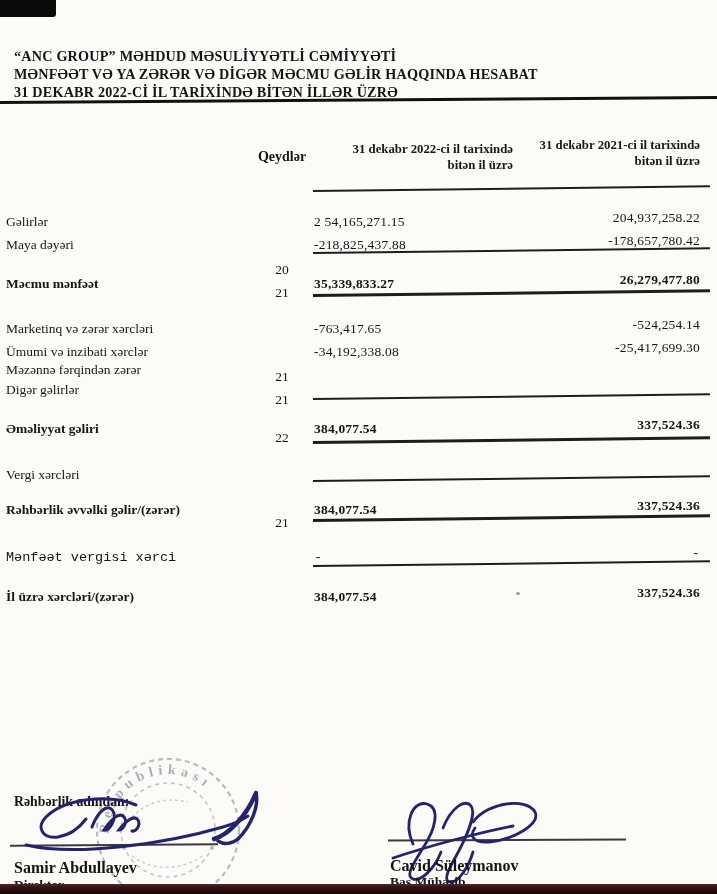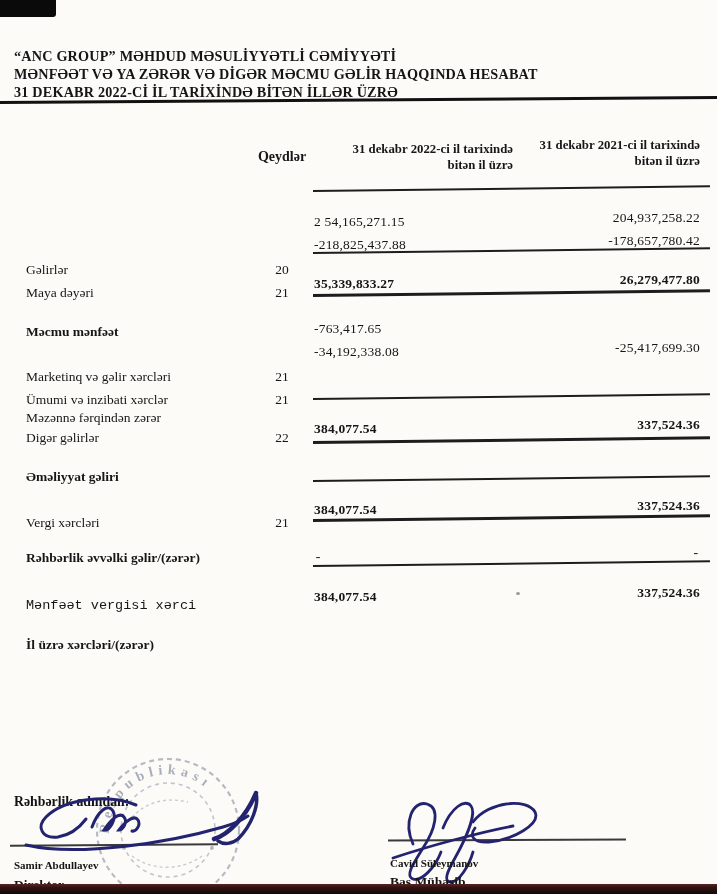--- a/index.html
+++ b/index.html
@@ -18,32 +18,32 @@
   .col-v1{left:330px;width:183px;text-align:right;}
   .col-v2{left:500px;width:200px;text-align:right;}
   .th{font-weight:bold;font-size:12.8px;line-height:16px;color:#171717;}
   .th-notes{left:250px;top:149px;width:64px;text-align:center;font-size:14px;}
   .th-2022{top:141px;}
   .th-2021{top:137px;}
   .rule{left:313px;width:397px;height:2px;background:#1d1d1d;transform:rotate(-0.68deg);transform-origin:left center;}
   .rule.thick{height:2.6px;}
   
   .trow{left:0;top:0;width:717px;height:20px;font-size:13.5px;color:#161616;}
-  .trow .c-label{position:absolute;left:26px;width:235px;margin-top:48px;}
+  .trow .c-label{position:absolute;left:6px;width:235px;}
   .trow .c-note{position:absolute;left:250px;width:64px;text-align:center;margin-top:48px;}
   .trow .c-v1{position:absolute;left:314px;width:183px;text-align:left;letter-spacing:.2px;}
   .trow .c-v2{position:absolute;left:500px;width:200px;text-align:right;top:-4px;letter-spacing:.2px;}
   .trow.b{font-weight:bold;}
   .speck{left:516px;top:592px;width:4px;height:3px;background:#666;border-radius:50%;opacity:.65;}
   
   .behalf{left:14px;top:794px;font-weight:bold;font-size:13.8px;color:#131313;}
   .sig-line{height:1.6px;background:#3a3a3a;}
   .sig-line.left{left:10px;top:844px;width:208px;transform:rotate(-0.4deg);}
   .sig-line.right{left:388px;top:839px;width:238px;transform:rotate(-0.3deg);}
-  .signer-name{font-weight:bold;font-size:11px;color:#141414;}
+  .signer-name{font-weight:bold;font-size:16px;color:#141414;}
   .signer-title{font-weight:bold;font-size:13.5px;color:#141414;}
   .bottom-bar{left:0;bottom:0;width:717px;height:10px;
     background:linear-gradient(180deg,#5a2424 0%,#321313 35%,#120808 100%);}
   svg{display:block;}
 </style>
 </head>
 <body>
 
 <div class="abs corner-mark"></div>
 
@@ -81,23 +81,24 @@
 
 <div class="abs trow b" style="top:276px;">
   <span class="c-label">Məcmu mənfəət</span>
   <span class="c-note"></span>
   <span class="c-v1">35,339,833.27</span>
   <span class="c-v2">26,279,477.80</span>
 </div>
 <div class="abs rule thick" style="top:294px;"></div>
 
 <div class="abs trow" style="top:321px;">
-  <span class="c-label">Marketinq və gəlir xərcləri</span>
+  <span class="c-label">Marketinq və zərər xərcləri</span>
   <span class="c-note">21</span>
   <span class="c-v1">-763,417.65</span>
+  <span class="c-v2">-524,254.14</span>
 </div>
 <div class="abs trow" style="top:344px;">
   <span class="c-label">Ümumi və inzibati xərclər</span>
   <span class="c-note">21</span>
   <span class="c-v1">-34,192,338.08</span>
   <span class="c-v2">-25,417,699.30</span>
 </div>
 <div class="abs trow" style="top:362px;">
   <span class="c-label">Məzənnə fərqindən zərər</span>
   <span class="c-note"></span>

